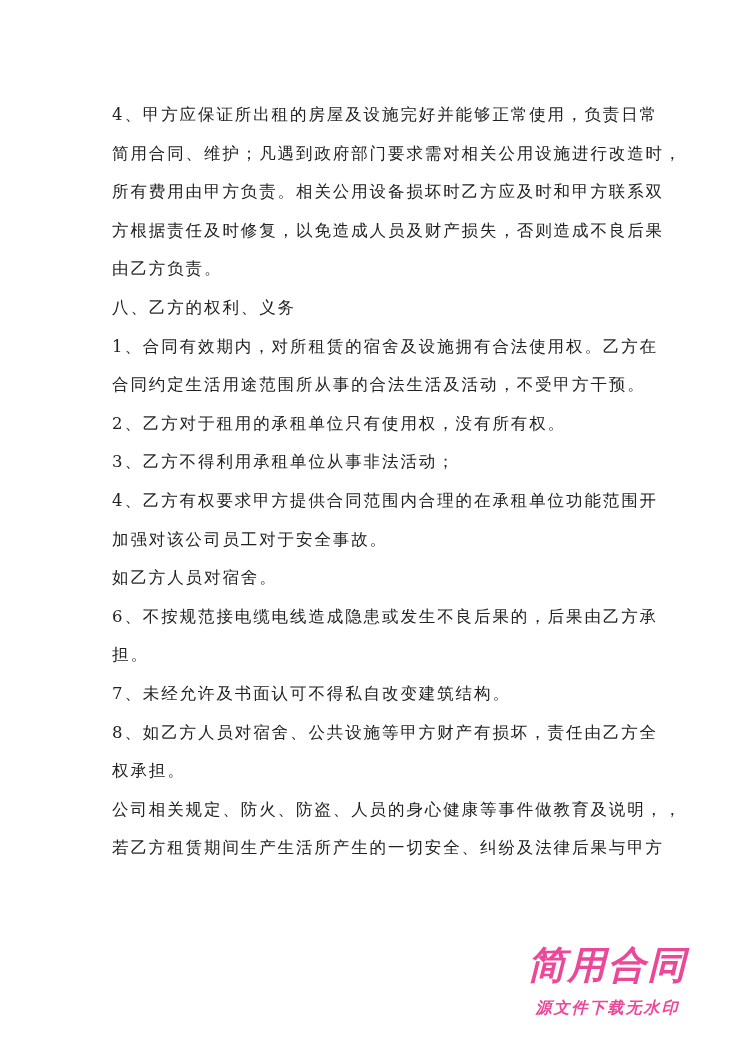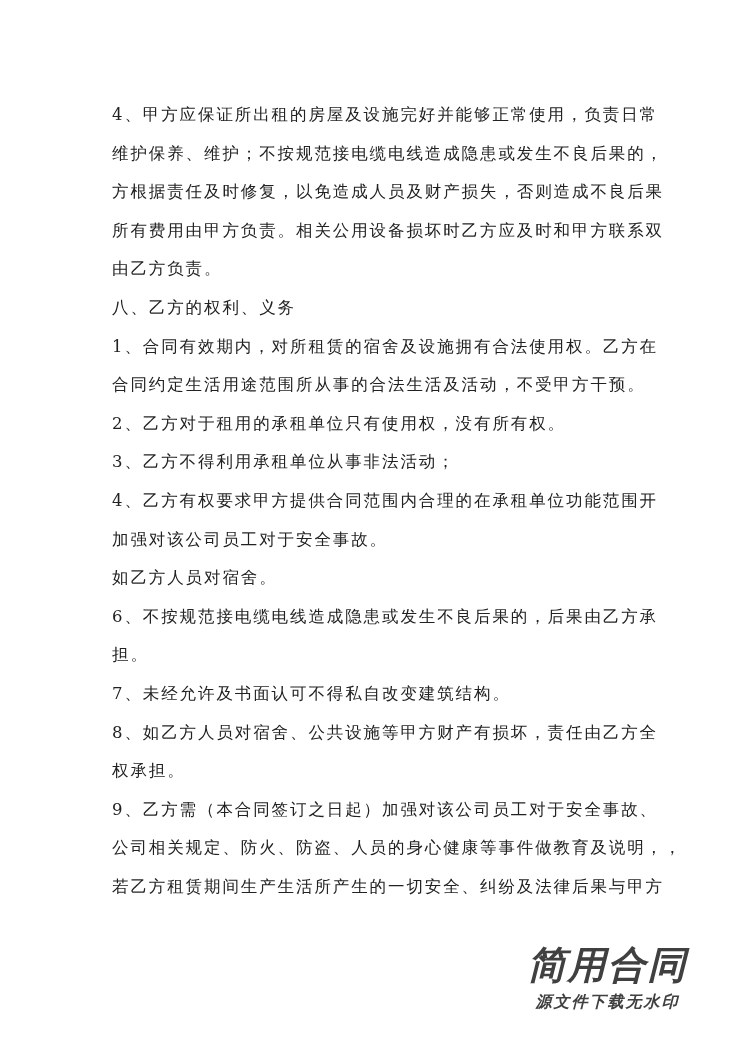--- a/index.html
+++ b/index.html
@@ -18,49 +18,48 @@
   }
   .line {
     height: 38.6px; line-height: 38.6px;
     font-size: 16.5px; letter-spacing: 1.9px;
     white-space: nowrap; overflow: visible;
   }
   .watermark {
     position: absolute; left: 520px; top: 942px; width: 175px;
     text-align: center; pointer-events: none;
     font-family: "DejaVu Sans", "Liberation Sans", sans-serif;
-    font-style: italic; font-weight: bold; color: #404040;
+    font-style: italic; font-weight: bold; color: #ec4899;
   }
   .wm-main { font-size: 38px; letter-spacing: 2px; line-height: 46px; }
-  .wm-sub { font-size: 16px; letter-spacing: 2px; line-height: 24px; margin-top: 2px; }
+  .wm-sub { font-size: 16px; letter-spacing: 2px; line-height: 24px; margin-top: 8px; }
 </style>
 </head>
 <body>
 
 <div class="page">
   <div class="body-text">
     <div class="line">4、甲方应保证所出租的房屋及设施完好并能够正常使用，负责日常</div>
-    <div class="line">维护保养、维护；不按规范接电缆电线造成隐患或发生不良后果的，</div>
+    <div class="line">简用合同、维护；凡遇到政府部门要求需对相关公用设施进行改造时，</div>
+    <div class="line">所有费用由甲方负责。相关公用设备损坏时乙方应及时和甲方联系双</div>
     <div class="line">方根据责任及时修复，以免造成人员及财产损失，否则造成不良后果</div>
-    <div class="line">所有费用由甲方负责。相关公用设备损坏时乙方应及时和甲方联系双</div>
     <div class="line">由乙方负责。</div>
     <div class="line">八、乙方的权利、义务</div>
     <div class="line">1、合同有效期内，对所租赁的宿舍及设施拥有合法使用权。乙方在</div>
     <div class="line">合同约定生活用途范围所从事的合法生活及活动，不受甲方干预。</div>
     <div class="line">2、乙方对于租用的承租单位只有使用权，没有所有权。</div>
     <div class="line">3、乙方不得利用承租单位从事非法活动；</div>
     <div class="line">4、乙方有权要求甲方提供合同范围内合理的在承租单位功能范围开</div>
     <div class="line">加强对该公司员工对于安全事故。</div>
     <div class="line">如乙方人员对宿舍。</div>
     <div class="line">6、不按规范接电缆电线造成隐患或发生不良后果的，后果由乙方承</div>
     <div class="line">担。</div>
     <div class="line">7、未经允许及书面认可不得私自改变建筑结构。</div>
     <div class="line">8、如乙方人员对宿舍、公共设施等甲方财产有损坏，责任由乙方全</div>
     <div class="line">权承担。</div>
-    <div class="line">9、乙方需（本合同签订之日起）加强对该公司员工对于安全事故、</div>
     <div class="line">公司相关规定、防火、防盗、人员的身心健康等事件做教育及说明，，</div>
     <div class="line">若乙方租赁期间生产生活所产生的一切安全、纠纷及法律后果与甲方</div>
   </div>
 
   <div class="watermark">
     <div class="wm-main">简用合同</div>
     <div class="wm-sub">源文件下载无水印</div>
   </div>
 </div>
 

